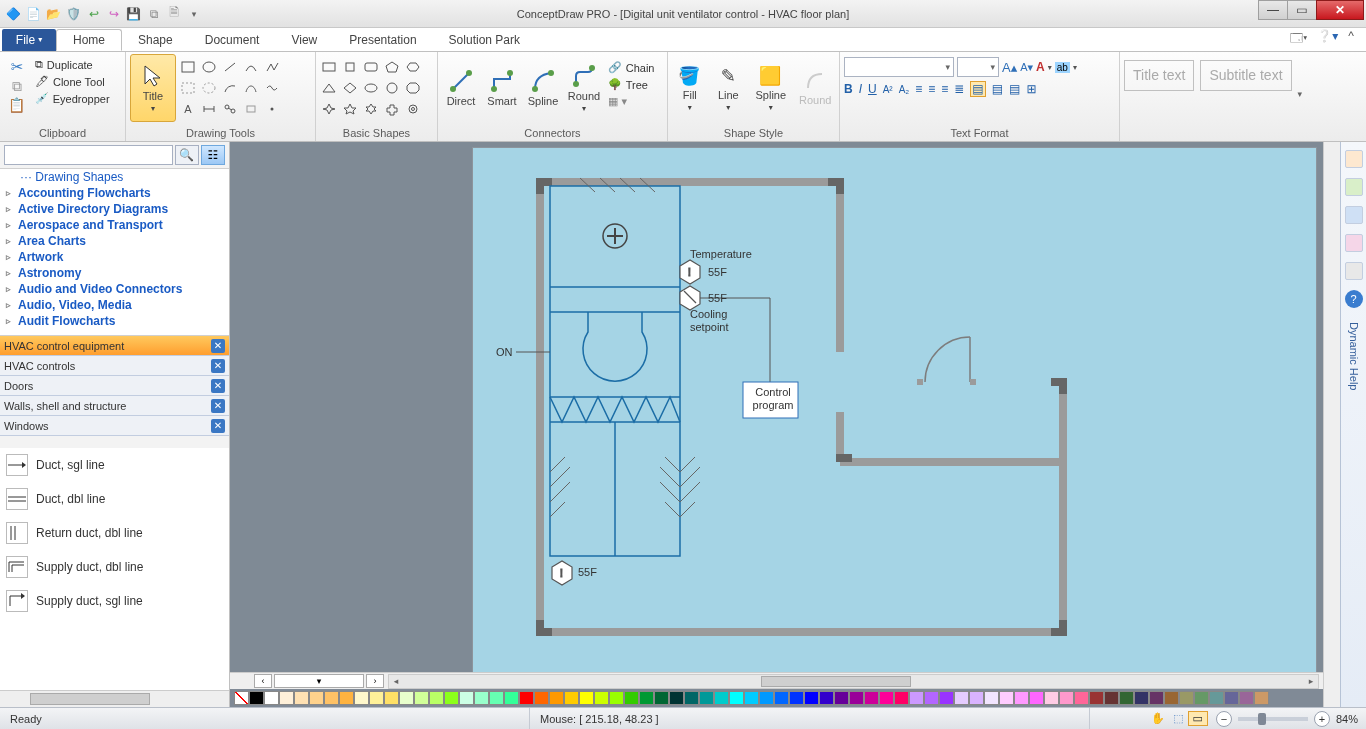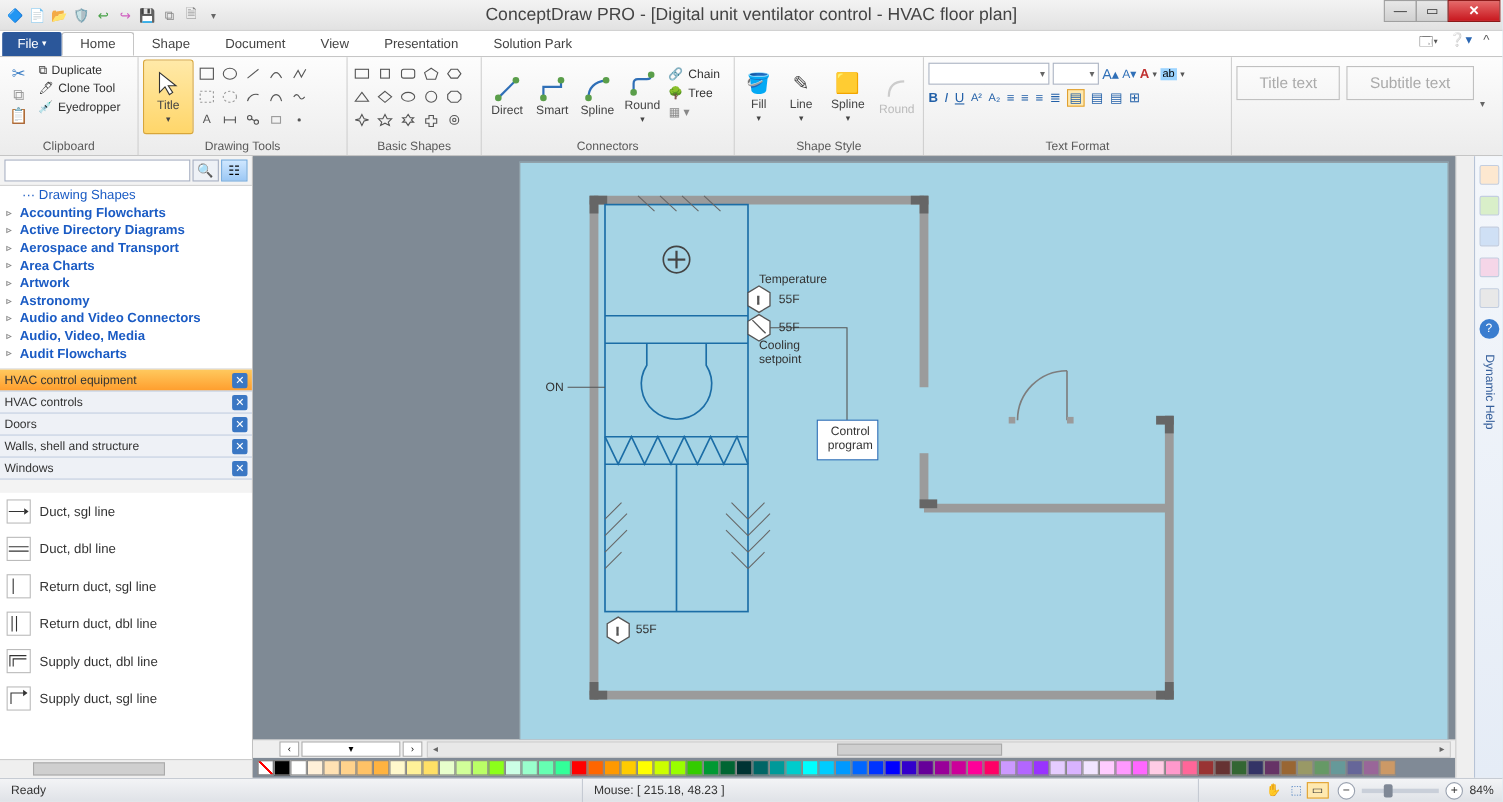--- a/index.html
+++ b/index.html
@@ -2,21 +2,21 @@
 <html><head>
 <meta charset="utf-8">
 <style>
 * { margin: 0; padding: 0; box-sizing: border-box; font-family: "Segoe UI", Tahoma, sans-serif; }
 body { width: 1366px; height: 729px; overflow: hidden; background: #fff; font-size: 12px; }
 
 
 .titlebar { height: 28px; background: linear-gradient(#f3f3f3,#e2e2e2); display: flex; align-items: center; border-bottom: 1px solid #c8c8c8; position: relative; }
 .qat { display: flex; gap: 4px; padding-left: 6px; }
 .qat-icon { width: 16px; height: 16px; display: flex; align-items: center; justify-content: center; }
-.title-text { position: absolute; left: 50%; transform: translateX(-50%); font-size: 16px; color: #444; }
+.title-text { position: absolute; left: 50%; transform: translateX(-50%); font-size: 11px; color: #444; }
 .window-controls { position: absolute; right: 2px; top: 0; display: flex; }
 .win-btn { width: 30px; height: 20px; background: linear-gradient(#e8e8e8,#d0d0d0); border: 1px solid #9f9f9f; margin-left: -1px; display: flex; align-items: center; justify-content: center; font-size: 12px; color: #333; }
 .win-btn.close { width: 48px; background: linear-gradient(#e56a6a,#c8171e); color: #fff; font-weight: bold; border-color:#8c1a1a; }
 
 
 .ribbon-tabs { height: 24px; background: #fff; display: flex; align-items: center; border-bottom: 1px solid #c0c0c0; }
 .file-tab { width: 54px; height: 22px; margin-left: 2px; margin-bottom: 0; background: #2b579a; color: #fff; display: flex; align-items: center; justify-content: center; font-size: 12px; border-radius: 2px 2px 0 0;}
 .rib-tab { padding: 0 16px; height: 22px; display: flex; align-items: center; color: #444; font-size: 12px;}
 .rib-tab.active { border: 1px solid #c0c0c0; border-bottom: 1px solid #fff; border-radius: 3px 3px 0 0; background:#fff; margin-bottom:-1px;}
 .ribbon-tabs .right-icons { margin-left: auto; display: flex; gap: 10px; padding-right: 12px; color:#555;}
@@ -25,21 +25,21 @@
 .ribbon { height: 90px; background: linear-gradient(#fdfdfd,#ececec); border-bottom: 1px solid #bfbfbf; display: flex; }
 .group { border-right: 1px solid #d0d0d0; display: flex; flex-direction: column; justify-content: space-between; padding: 2px 4px 0 4px; }
 .group-label { text-align: center; font-size: 11px; color: #5a5a5a; padding-bottom: 2px; white-space: nowrap; position:relative;}
 .group-body { display: flex; align-items: flex-start; gap: 3px; flex:1;}
 .mini-col { display: flex; flex-direction: column; gap: 2px; }
 .mini-item { display: flex; align-items: center; gap: 4px; font-size: 11px; color: #333; padding: 1px 2px; white-space: nowrap;}
 .big-btn { display: flex; flex-direction: column; align-items: center; justify-content: center; width: 46px; height: 68px; font-size: 11px; color: #444; gap:2px;}
 .big-btn.selected { background: linear-gradient(#ffe9a8,#ffd66a); border: 1px solid #d8a63a; border-radius: 3px; }
 .icon-grid { display: grid; grid-template-columns: repeat(5,18px); gap: 3px; }
 .sg { width: 18px; height: 18px; border:1px solid transparent; display:flex; align-items:center; justify-content:center;}
-.title-framebox{border:1px solid #c0c0c0;padding:6px 20px;color:#aaa;font-size:14px;line-height:1.2;}
+.title-framebox{border:1px solid #c0c0c0;padding:6px 8px;color:#aaa;font-size:14px;line-height:1.2;}
 
 
 .main { display: flex; height: calc(729px - 28px - 24px - 90px - 22px); }
 .left-panel { width: 230px; background: #f3f3f3; border-right: 1px solid #c0c0c0; display: flex; flex-direction: column; }
 .lib-header { height: 22px; display: flex; align-items: center; justify-content: space-between; padding: 0 6px; font-size: 12px; color:#333;}
 .lib-search { display: flex; padding: 3px 4px; gap: 2px; }
 .lib-search input { flex:1; border:1px solid #a7b0c2; height:20px; font-size:11px; padding:0 3px;}
 .lib-search .sbtn{width:24px;height:20px;border:1px solid #a7b0c2;background:#eef1f6;display:flex;align-items:center;justify-content:center;}
 .lib-search .sbtn.active{background:linear-gradient(#cfe7ff,#9cc8f5);border-color:#6fa8de;}
 .tree { flex: 0 0 168px; overflow-y: scroll; border-top:1px solid #d0d0d0; border-bottom:1px solid #d0d0d0; background:#fff; font-size:12px;}
@@ -502,28 +502,20 @@
           <span>Duct, sgl line</span>
         </div>
       <div class="shape-row">
           <div class="thumb">
             <svg width="18" height="10">
               <line x1="0" y1="3" x2="18" y2="3" stroke="#333"></line>
               <line x1="0" y1="7" x2="18" y2="7" stroke="#333"></line>
             </svg>
           </div>
           <span>Duct, dbl line</span>
-        </div>
-      <div class="shape-row">
-          <div class="thumb">
-            <svg width="18" height="14">
-              <line x1="4" y1="0" x2="4" y2="14" stroke="#333"></line>
-            </svg>
-          </div>
-          <span>Return duct, sgl line</span>
         </div>
       <div class="shape-row">
           <div class="thumb">
             <svg width="18" height="14">
               <line x1="3" y1="0" x2="3" y2="14" stroke="#333"></line>
               <line x1="7" y1="0" x2="7" y2="14" stroke="#333"></line>
             </svg>
           </div>
           <span>Return duct, dbl line</span>
         </div>

